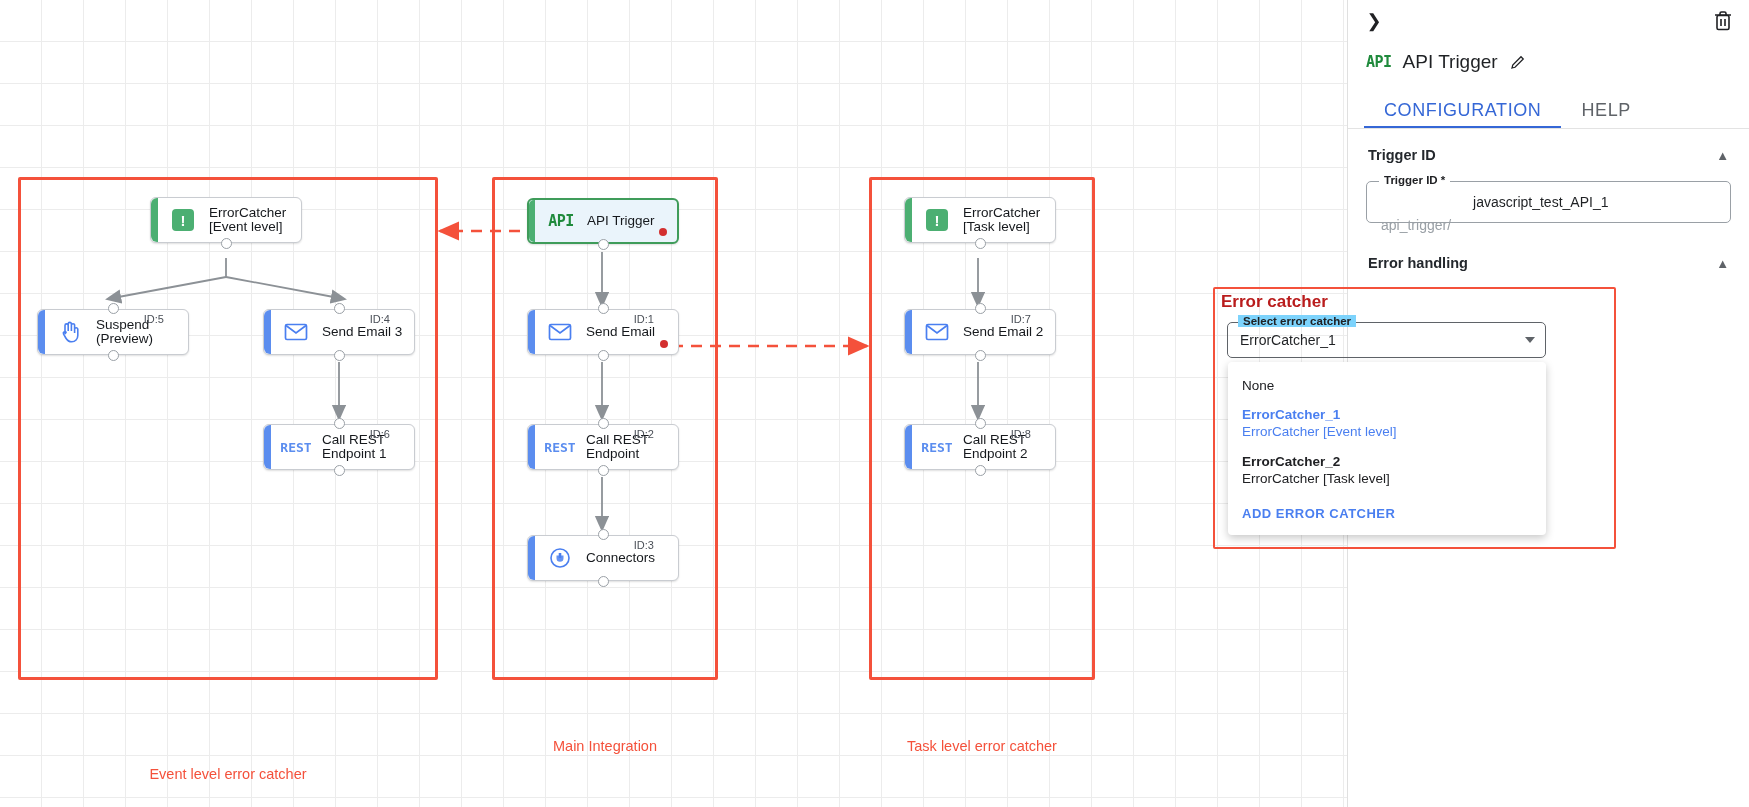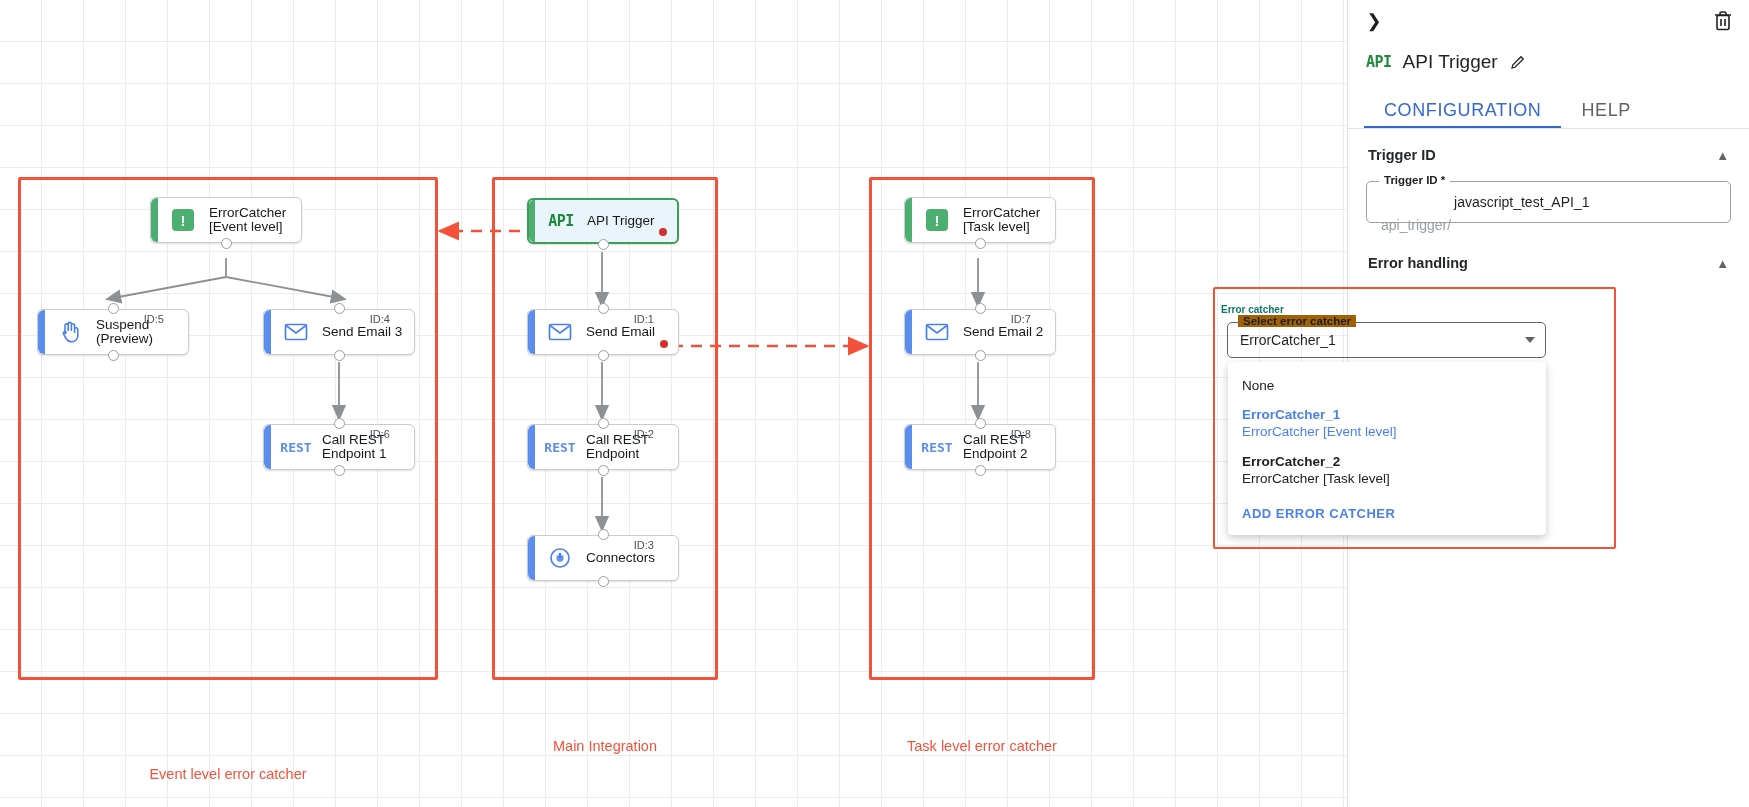--- a/index.html
+++ b/index.html
@@ -177,55 +177,55 @@
   .caret-up { font-size: 13px; color: #5f6368; }
 
   .field-wrap {
     margin: 0 18px;
     position: relative;
     height: 42px;
     border: 1px solid #9aa0a6;
     border-radius: 5px;
     display:flex; align-items:center;
     padding: 0 14px;
-    gap: 3px;
+    gap: 22px;
   }
   .field-legend {
     position:absolute; top:-8px; left: 12px;
     background:#fff; padding: 0 5px;
     font-size: 11.5px; font-weight:bold; color:#202124;
   }
   .field-prefix { font-size: 14px; color:#9aa0a6;margin-top:45px; }
   .field-value { font-size: 14px; color:#1f2124; }
 
   
   .err-box {
     position: absolute;
     left: 1213px; top: 287px;
     width: 403px; height: 262px;
     border: 2.5px solid #f4513b;
     border-radius: 2px;
     pointer-events:none;
   }
   .err-catcher-label {
-    position:absolute; left: 1221px; top: 304px;
-    font-size: 10px; color:#0f766e; font-weight:600;
+    position:absolute; left: 1221px; top: 292px;
+    font-size: 17px; color:#b91c1c; font-weight:600;
   }
   .select-wrap {
     position: absolute;
     left: 1227px; top: 322px;
     width: 319px; height: 36px;
     border: 1px solid #5f6368;
     border-radius: 5px;
     display:flex; align-items:center;
     padding: 0 12px;
   }
   .select-legend {
     position:absolute; top:-8px; left: 10px;
-    background:#a16207; padding: 0 5px;
+    background:#7dd3fc; padding: 0 5px;
     font-size: 11.5px; font-weight:bold; color:#202124;
   }
   .select-value { font-size: 14px; color:#1f2124; }
   .select-arrow {
     position:absolute; right: 10px; top: 14px;
     width:0;height:0;
     border-left:5px solid transparent;
     border-right:5px solid transparent;
     border-top:6px solid #5f6368;
   }

